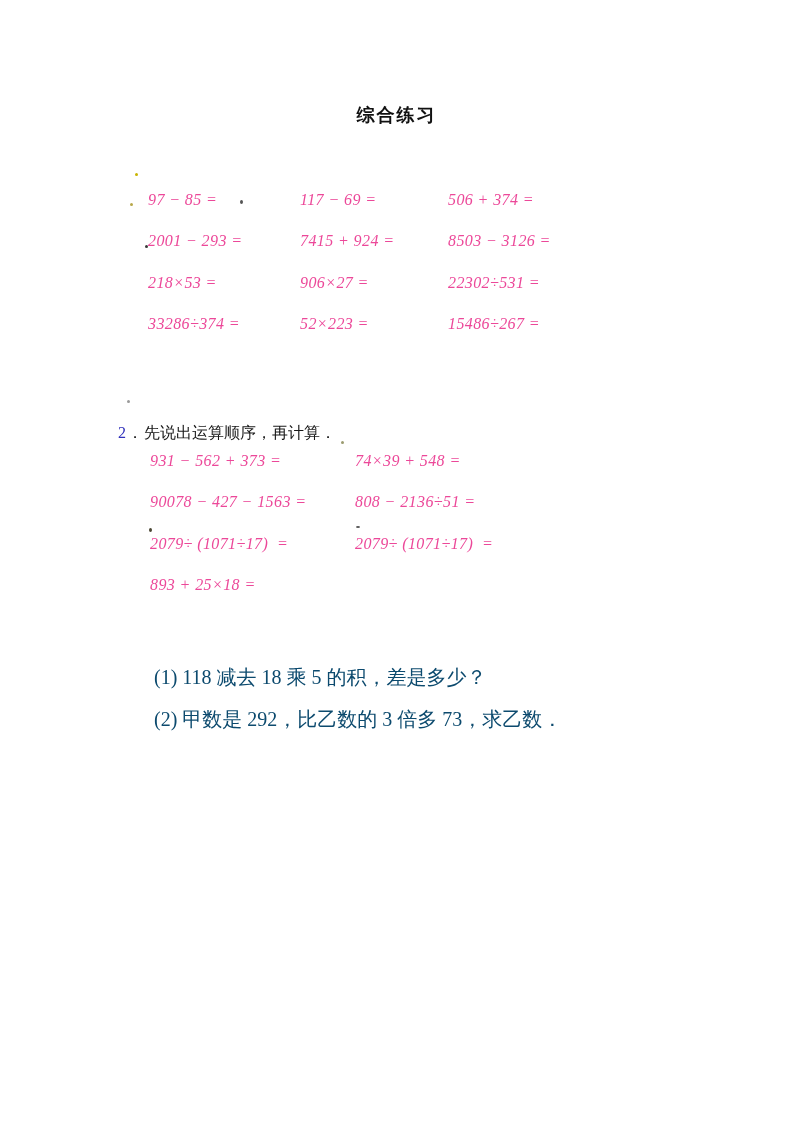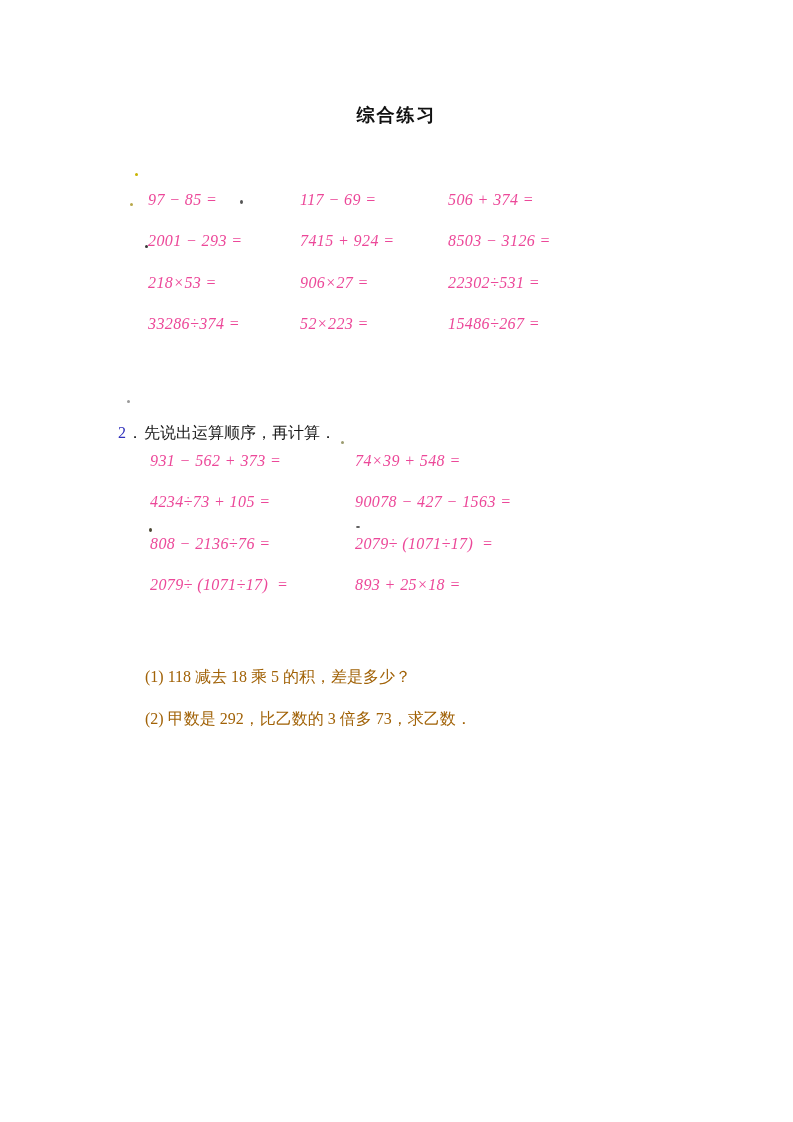--- a/index.html
+++ b/index.html
@@ -59,23 +59,24 @@
   .eq {
     font-family: "Liberation Serif", "DejaVu Serif", serif;
     font-size: 16px;
     color: #ec4899;
     letter-spacing: 0.4px;
     white-space: pre;
     font-style: italic;
   }
   .item {
     font-family: "Liberation Serif", "DejaVu Serif", serif;
-    font-size: 16px;
-    color: #a16207;
+    font-size: 20px;
+    color: #0c4a6e;
     white-space: pre;
+    margin-left: 9px;
   }
   .dot { position: absolute; border-radius: 50%; }
 </style>
 </head>
 <body>
 
 <div class="page">
 
   <div class="title">综合练习</div>
 
@@ -93,23 +94,22 @@
     <span class="eq">52×223 =</span>
     <span class="eq">15486÷267 =</span>
   </div>
 
   <div class="sec-heading" id="sec2-heading">
     <span class="sec-num">2</span><span class="sec-sep">．</span><span>先说出运算顺序，再计算．</span>
   </div>
   <div class="rows-grid" id="sec2-rows">
     <span class="eq">931 − 562 + 373 =</span>
     <span class="eq">74×39 + 548 =</span>
-    <span class="eq">4234÷73 + 105 =</span>
     <span class="eq">90078 − 427 − 1563 =</span>
-    <span class="eq">808 − 2136÷76 =</span>
+    <span class="eq">808 − 2136÷51 =</span>
     <span class="eq">2079÷ (1071÷17)  =</span>
     <span class="eq">2079÷ (1071÷17)  =</span>
     <span class="eq">893 + 25×18 =</span>
   </div>
 
   <div class="rows-grid" id="sec3-items">
     <span class="item">(1) 118 减去 18 乘 5 的积，差是多少？</span>
     <span class="item">(2) 甲数是 292，比乙数的 3 倍多 73，求乙数．</span>
   </div>
 

